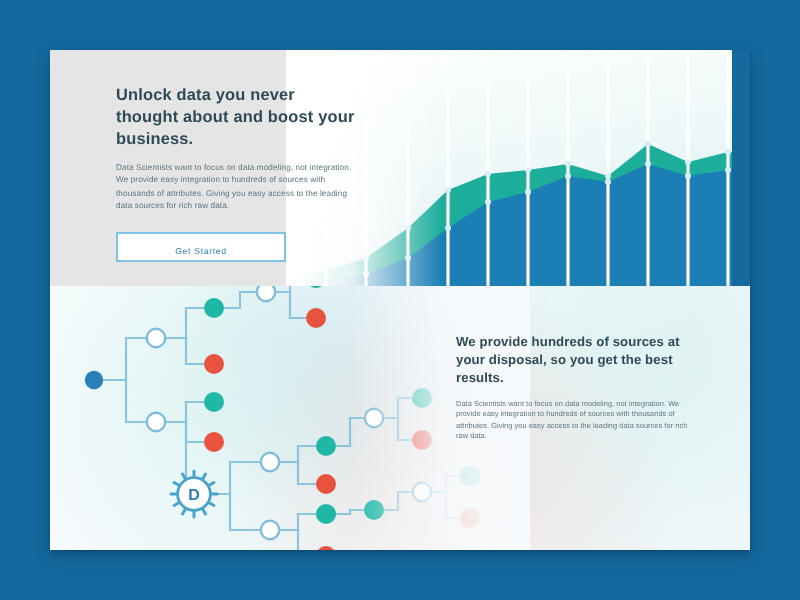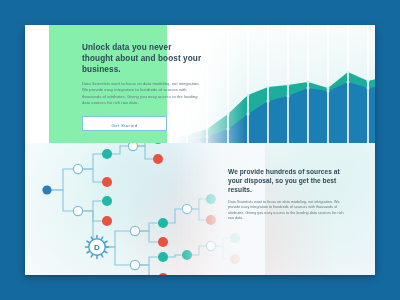--- a/index.html
+++ b/index.html
@@ -15,21 +15,21 @@
   .card{
     position:absolute;left:25px;top:25px;width:350px;height:250px;
     background:#ffffff;
     box-shadow:0 3px 9px rgba(0,0,0,.22), 0 1px 2px rgba(0,0,0,.15);
     overflow:hidden;
   }
 
   
   .hero{
     position:absolute;left:0;top:0;width:350px;height:118px;
-    background:#86efac;overflow:hidden;margin-left:24px;
+    background:#e5e5e5;overflow:hidden;
   }
   .hero-copy{
     position:absolute;left:33px;top:17px;width:120px;z-index:4;
   }
   .h-title{
     font-size:8.2px;line-height:11px;font-weight:bold;color:#2f4a57;
     letter-spacing:.1px;margin:0 0 6px 0;
   }
   .h-body{
     font-size:4.1px;line-height:6.4px;color:#5d7581;margin:0 0 9px 0;

